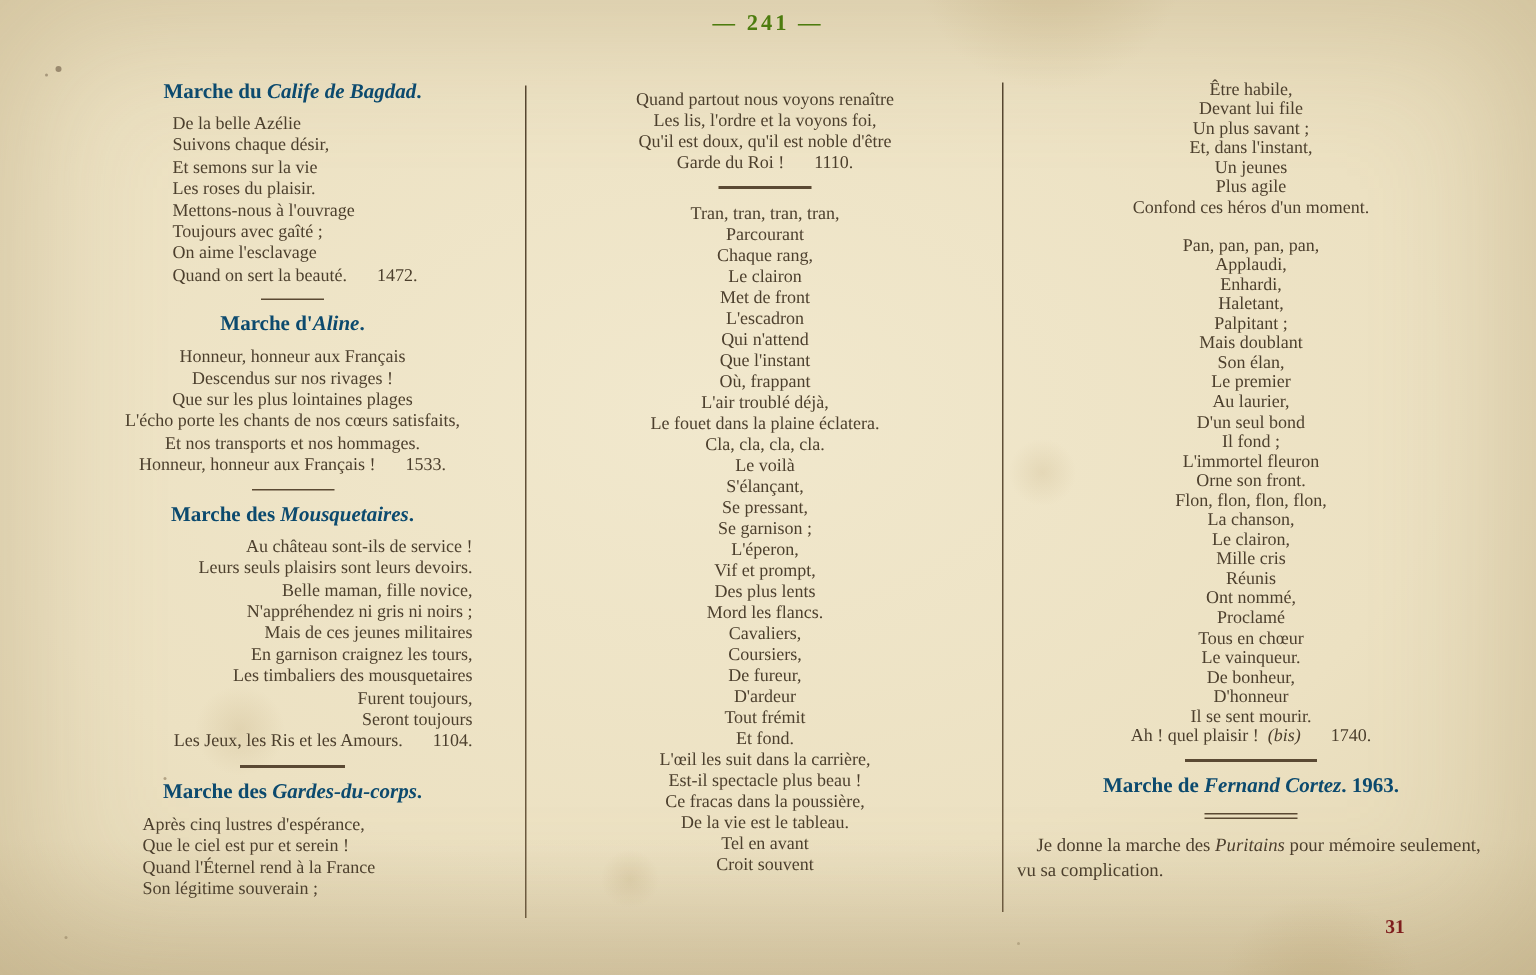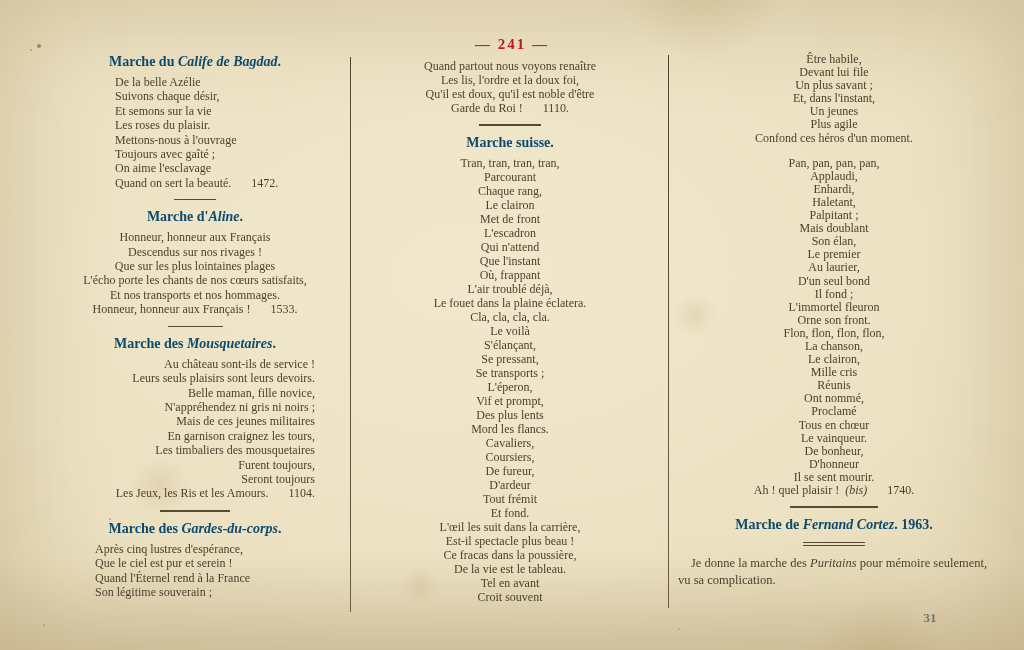--- a/index.html
+++ b/index.html
@@ -22,43 +22,43 @@
   }
   .speck{position:absolute;left:0;top:0;width:2px;height:2px;border-radius:50%;
     box-shadow:
       38px 45px 0 1px rgba(85,65,45,.5),
       30px 49px 0 0 rgba(85,65,45,.4),
       109px 518px 0 0 rgba(110,88,60,.45),
       43px 624px 0 0 rgba(110,88,60,.35),
       678px 628px 0 0 rgba(110,88,60,.3);
   }
   .page-header{
-    position:absolute;top:36px;left:0;width:1024px;text-align:center;
-    font-size:15px;font-weight:bold;letter-spacing:2px;color:#b91c1c;
+    position:absolute;top:8px;left:0;width:1024px;text-align:center;
+    font-size:15px;font-weight:bold;letter-spacing:2px;color:#4d7c0f;
   }
   .vrule{position:absolute;width:1px;background:linear-gradient(to bottom,#55452f,#6d5b40);}
   #vrule1{left:350px;top:57px;height:555px;}
   #vrule2{left:668px;top:55px;height:553px;}
   .col{position:absolute;color:#4c3f2d;}
   #col-left{left:75px;top:50px;width:240px;}
   #col-mid{left:362px;top:54px;width:296px;}
   #col-right{left:678px;top:48px;width:312px;}
   .title{font-size:14px;font-weight:bold;text-align:center;color:#0c4a6e;
     margin:4px 0 5px;white-space:nowrap;}
   .title .it, .note .it, .line .it{font-style:italic;}
   .verse{margin:5px 0 4px;}
   .line{font-size:12px;line-height:14.4px;white-space:nowrap;}
   #col-mid .line{line-height:14px;}
   #col-right .line{line-height:13.1px;}
   .ref{margin-left:20px;}
   .divider{background:#5a4933;margin:9px auto;}
   .divider.double{background:none;border-top:1px solid #5a4933;border-bottom:1px solid #5a4933;}
   .note{font-size:12.5px;line-height:16.5px;white-space:normal;text-indent:13px;margin-top:8px;}
   .signature{position:absolute;left:900px;top:610px;width:60px;text-align:center;
-    font-size:13px;font-weight:bold;color:#737373;}
+    font-size:13px;font-weight:bold;color:#7f1d1d;}
 </style>
 </head>
 <body>
 
 <div class="paper"></div>
 <div class="speck"></div>
 
 <div class="page-header">— 241 —</div>
 
 <div class="vrule" id="vrule1"></div>
@@ -105,43 +105,42 @@
     <div class="verse" style="text-align: left; padding-left: 20px;">
       <div class="line"><span>Après cinq lustres d'espérance,</span></div>
       <div class="line"><span>Que le ciel est pur et serein !</span></div>
       <div class="line"><span>Quand l'Éternel rend à la France</span></div>
       <div class="line"><span>Son légitime souverain ;</span></div>
     </div>
   </div>
 <div class="col" id="col-mid">
     <div class="verse" style="text-align: center;">
       <div class="line"><span>Quand partout nous voyons renaître</span></div>
-      <div class="line"><span>Les lis, l'ordre et la doux foi,</span></div>
+      <div class="line"><span>Les lis, l'ordre et la voyons foi,</span></div>
       <div class="line"><span>Qu'il est doux, qu'il est noble d'être</span></div>
       <div class="line"><span>Garde du Roi !</span><span class="ref">1110.</span></div>
     </div>
     <div class="divider" style="width: 62px; height: 2px;"></div>
-    <div class="title"><span>Marche suisse.</span></div>
     <div class="verse" style="text-align: center;">
       <div class="line"><span>Tran, tran, tran, tran,</span></div>
       <div class="line"><span>Parcourant</span></div>
       <div class="line"><span>Chaque rang,</span></div>
       <div class="line"><span>Le clairon</span></div>
       <div class="line"><span>Met de front</span></div>
       <div class="line"><span>L'escadron</span></div>
       <div class="line"><span>Qui n'attend</span></div>
       <div class="line"><span>Que l'instant</span></div>
       <div class="line"><span>Où, frappant</span></div>
       <div class="line"><span>L'air troublé déjà,</span></div>
       <div class="line"><span>Le fouet dans la plaine éclatera.</span></div>
       <div class="line"><span>Cla, cla, cla, cla.</span></div>
       <div class="line"><span>Le voilà</span></div>
       <div class="line"><span>S'élançant,</span></div>
       <div class="line"><span>Se pressant,</span></div>
-      <div class="line"><span>Se transports ;</span></div>
+      <div class="line"><span>Se garnison ;</span></div>
       <div class="line"><span>L'éperon,</span></div>
       <div class="line"><span>Vif et prompt,</span></div>
       <div class="line"><span>Des plus lents</span></div>
       <div class="line"><span>Mord les flancs.</span></div>
       <div class="line"><span>Cavaliers,</span></div>
       <div class="line"><span>Coursiers,</span></div>
       <div class="line"><span>De fureur,</span></div>
       <div class="line"><span>D'ardeur</span></div>
       <div class="line"><span>Tout frémit</span></div>
       <div class="line"><span>Et fond.</span></div>

